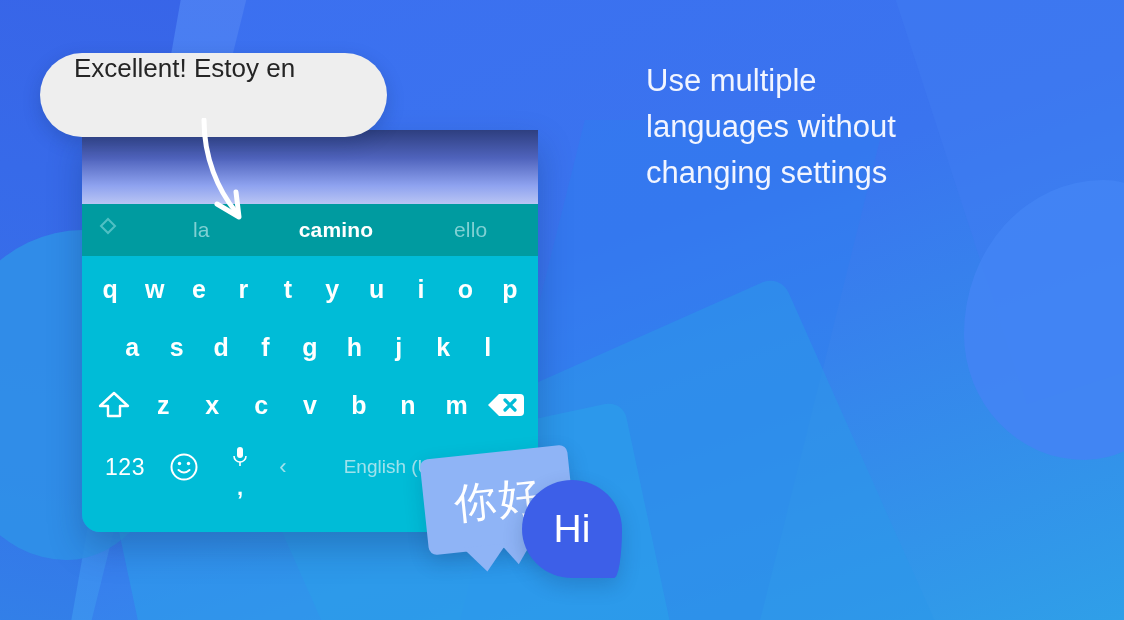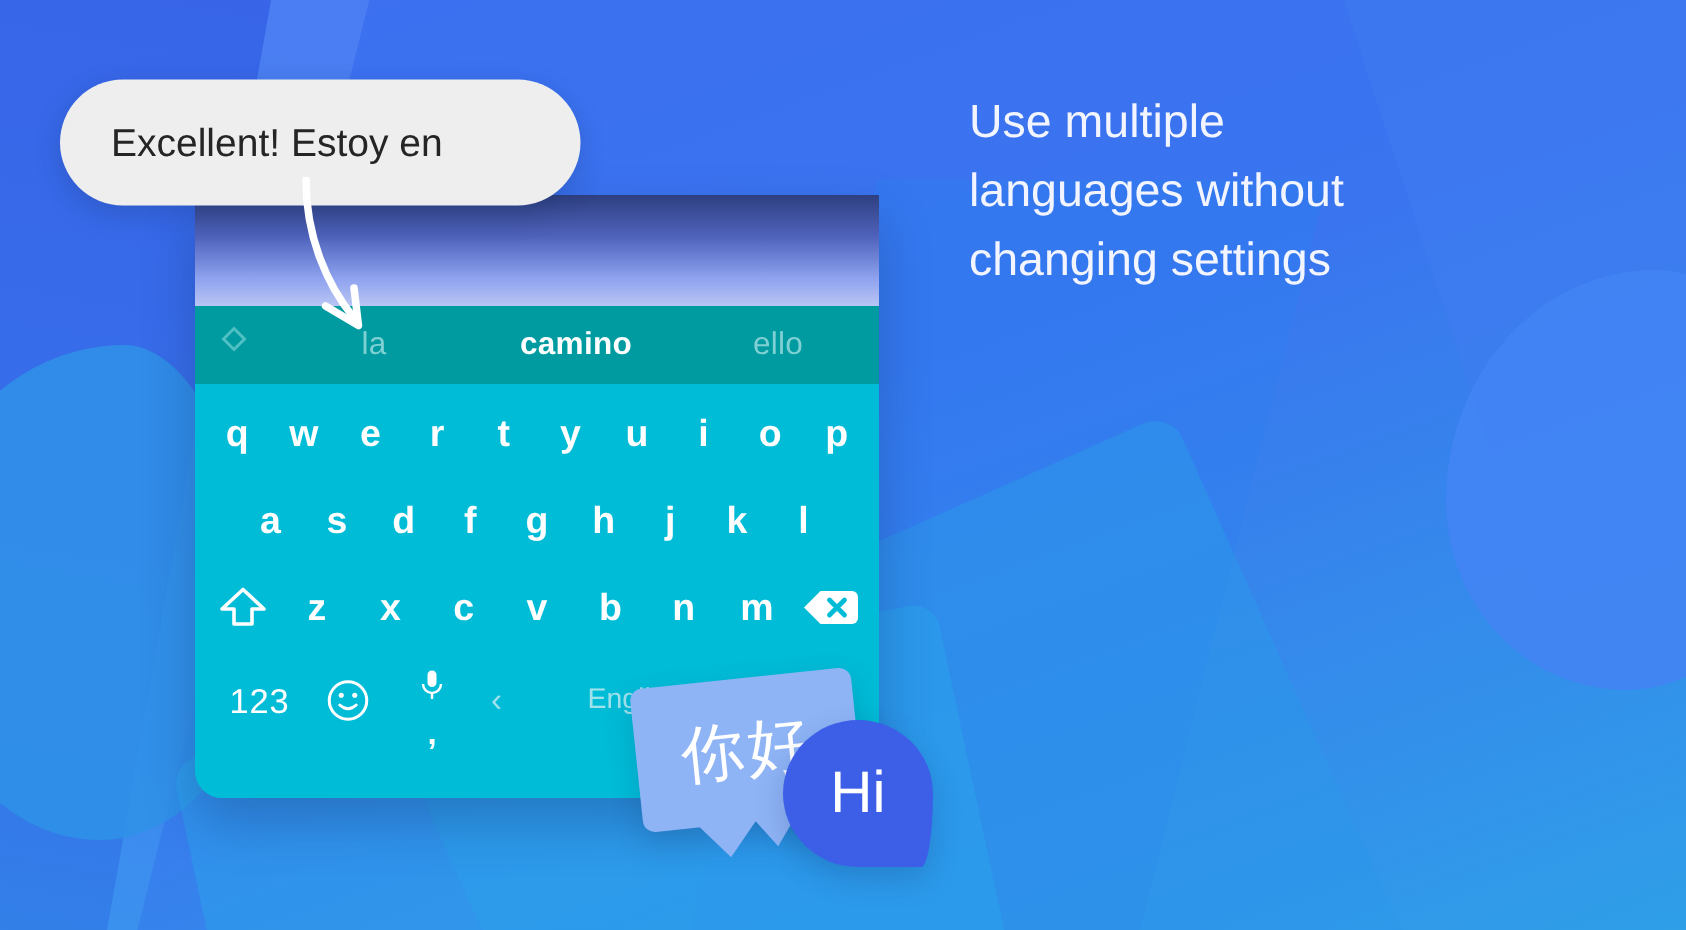--- a/index.html
+++ b/index.html
@@ -85,21 +85,20 @@
   }
 
   
   #phone {
     position: absolute;
     left: 82px; top: 130px;
     width: 456px; height: 402px;
     border-radius: 0 0 18px 18px;
     overflow: hidden;
     box-shadow: 0 16px 34px rgba(13,40,90,.28);
-    margin-left: 48px;
   }
   #phone-screen {
     height: 74px;
     background: linear-gradient(180deg, #2e3f80 0%, #4f63bc 38%, #8ea2ef 75%, #b9c5f4 100%);
   }
   #suggestion-bar {
     height: 52px;
     background: #009ba0;
     display: flex;
     align-items: center;
@@ -176,21 +175,20 @@
   .fn-arrow { color:#9fe2ec; font-size: 22px; width: 22px; text-align:center; }
 
   
   #callout {
     position: absolute;
     left: 40px; top: 53px;
     width: 347px; height: 84px;
     background: #eeeeee;
     border-radius: 44px;
     display: flex;
-    align-items: center;
     box-shadow: 0 6px 18px rgba(16,40,90,.22);
   }
   #callout-text {
     padding-left: 34px;
     font-size: 26px;
     color: #252525;
     white-space: nowrap;
   }
   #callout-arrow {
     position: absolute;

